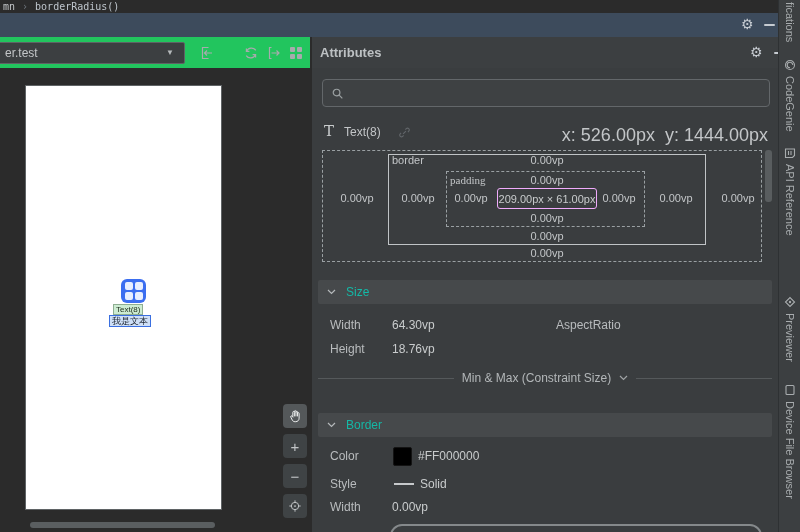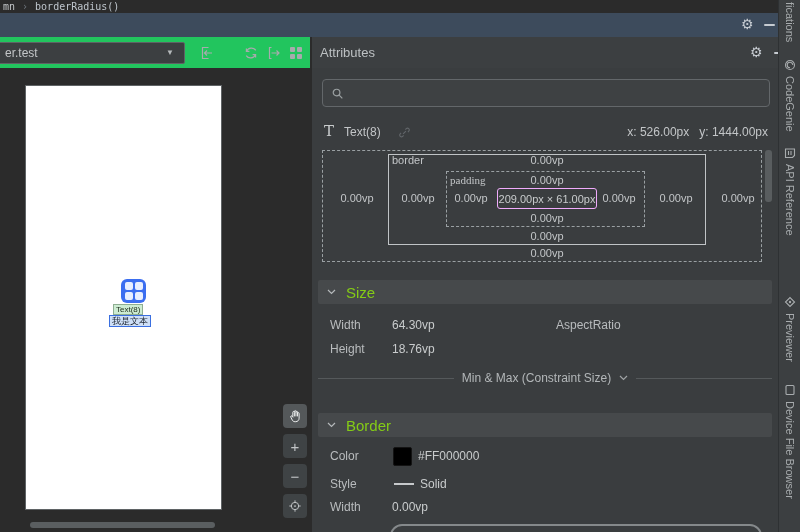--- a/index.html
+++ b/index.html
@@ -59,39 +59,39 @@
 
   
   .attr-body { left:312px; top:68px; width:466px; height:464px; background:#3a3d3f; }
   .search { left:10px; top:11px; width:448px; height:28px; background:#3e4143;
     border:1px solid #63676a; border-radius:4px; display:flex; align-items:center; padding-left:8px; }
   .search input { background:transparent; border:none; outline:none; color:#d0d3d5;
     font-family:"Liberation Sans", sans-serif; font-size:12px; margin-left:6px; width:380px; }
 
   .comp-row-type { left:12px; top:54px; font-family:"DejaVu Serif", serif; font-size:15px; color:#c9cccd; }
   .comp-row-name { left:32px; top:57px; font-size:12px; color:#c3c6c8; }
-  .xy { top:57px; right:10px; font-size:12px; color:#c3c6c8; white-space:nowrap; }
+  .xy { top:57px; right:10px; font-size:18px; color:#c3c6c8; white-space:nowrap; }
   .xy span + span { margin-left:10px; }
 
   
   .bm { left:10px; top:82px; width:440px; height:112px; border:1px dashed #9aa0a3; }
   .bm .bborder { position:absolute; left:65px; top:3px; width:318px; height:91px; border:1px solid #c0c4c6; }
   .bm .bpad { position:absolute; left:123px; top:20px; width:199px; height:56px; border:1px dashed #9aa0a3; }
   .bmv { position:absolute; transform:translateX(-50%); font-size:11px; color:#c3c6c8; white-space:nowrap; }
   .bml { position:absolute; font-size:11px; color:#c3c6c8; white-space:nowrap; }
   .bm-content { position:absolute; left:174px; top:37px; width:100px; height:21px;
     border:1px solid #f0abfc; border-radius:3px; font-size:11px; color:#c9cccd;
     display:flex; align-items:center; justify-content:center; white-space:nowrap; }
   .attr-vscroll { left:453px; top:82px; width:7px; height:52px; background:#595d5f; border-radius:3px; cursor:pointer; }
 
   
   .sect-hdr { left:6px; width:454px; height:24px; background:#46494b; border-radius:2px;
     display:flex; align-items:center; cursor:pointer; }
   .sect-hdr svg { margin:0 10px 0 9px; }
-  .sect-hdr .sect-label { font-size:15px; color:#84cc16; }
+  .sect-hdr .sect-label { font-size:12px; color:#14b8a6; }
 
   .flabel { font-size:12px; color:#b9bcbe; }
   .fvalue { font-size:12px; color:#c9cccd; }
 
   .minmax { left:6px; top:303px; width:454px; display:flex; align-items:center; cursor:pointer; }
   .minmax .line { flex:1; height:1px; background:#55595b; }
   .minmax .mm-label { margin:0 8px; font-size:12px; color:#b3b7b9; white-space:nowrap; }
   .minmax svg { margin-right:8px; }
 
   .swatch { left:81px; top:379px; width:19px; height:19px; background:#000000;
@@ -149,21 +149,21 @@
       <svg width="14" height="14" viewBox="0 0 14 14" fill="#a7abad">
         <rect x="1" y="1" width="5" height="5" rx="1"></rect>
           <rect x="8" y="1" width="5" height="5" rx="1"></rect>
         <rect x="1" y="8" width="5" height="5" rx="1"></rect>
           <rect x="8" y="8" width="5" height="5" rx="1"></rect>
       </svg>
     </div>
   </div>
 
   <div class="abs attr-header">
-    <span class="abs attr-title" style="left:8px;">Attributes</span>
+    <span class="abs attr-title" style="left:8px;font-weight:bold;">Attributes</span>
     <span class="abs gear" style="left:438px; top:8px;">⚙</span>
     <span class="abs minbar" style="left:462px; top:15px;"></span>
   </div>
   <div class="abs vdivider"></div>
 
   <div class="abs canvas">
     <div class="abs comp-icon">
       <span></span>
         <span></span>
         <span></span>

